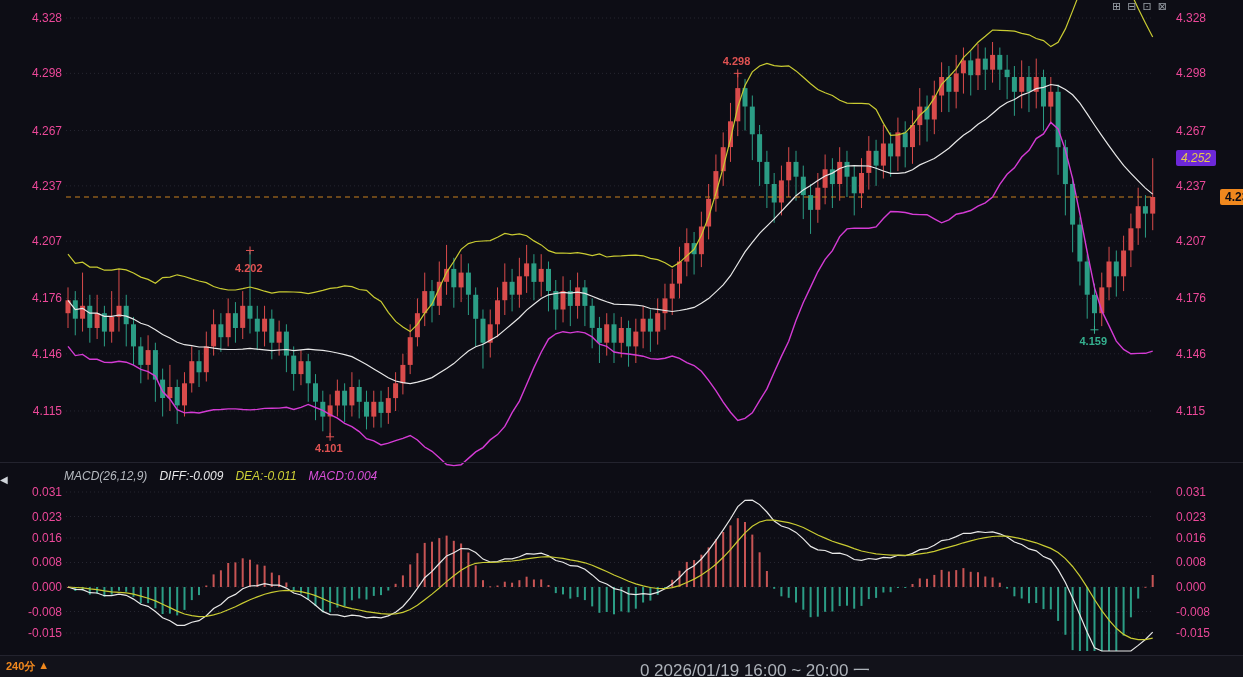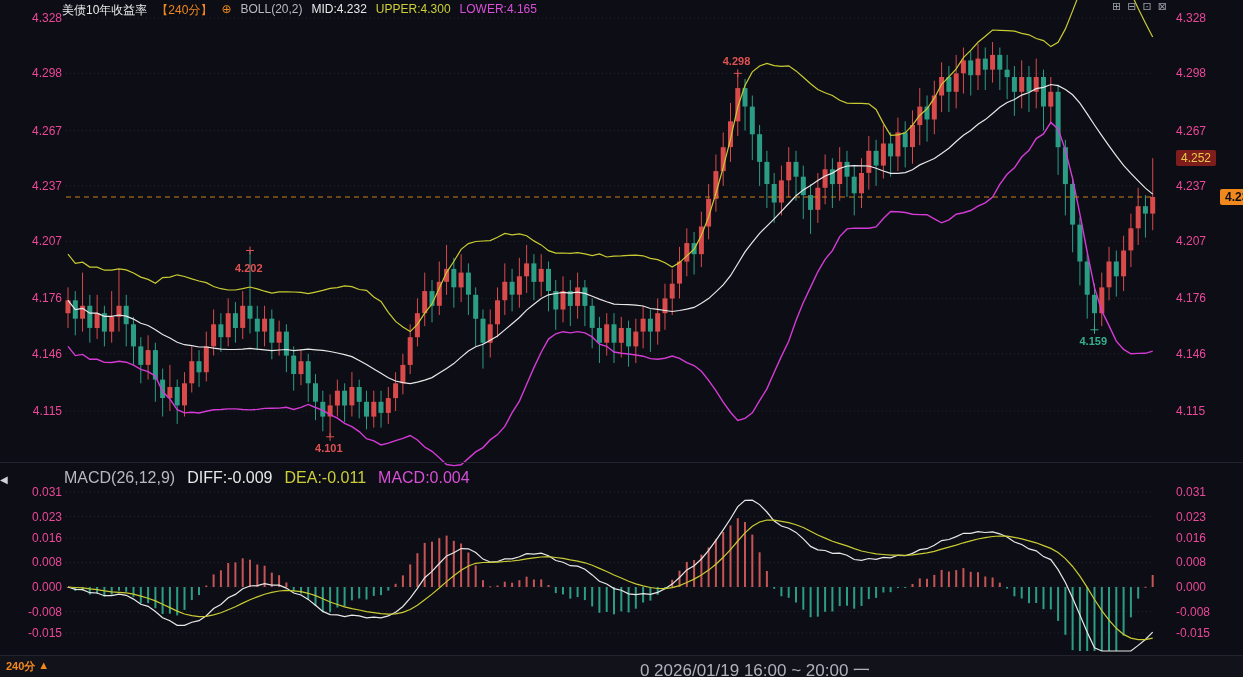--- a/index.html
+++ b/index.html
@@ -6,36 +6,36 @@
     font-family:"Liberation Sans","DejaVu Sans",sans-serif;}
   #app{position:relative;width:1243px;height:677px;background:#0d0d15;}
   #plot{position:absolute;left:0;top:0;}
   #overlays{position:absolute;left:0;top:0;width:1243px;height:677px;pointer-events:none;}
   .ylab{position:absolute;font-size:12px;color:#ec4899;line-height:14px;}
   .ylab.l{left:14px;width:48px;text-align:right;}
   .ylab.r{left:1176px;width:60px;text-align:left;}
   .ann{position:absolute;font-size:11px;font-weight:bold;}
   .xlab{position:absolute;top:659px;font-size:11px;color:#aeb3ba;width:44px;text-align:center;}
   .legend{position:absolute;top:2px;left:62px;font-size:12px;display:flex;gap:9px;white-space:nowrap;z-index:5;}
-  #macd-legend{position:absolute;top:469px;left:64px;font-size:16px;display:flex;gap:12px;white-space:nowrap;z-index:5;}
+  #macd-legend{position:absolute;top:469px;left:64px;font-size:12px;display:flex;gap:12px;white-space:nowrap;z-index:5;font-style:italic;}
   .t-white{color:#e8e8ea}.t-orange{color:#f0881e}.t-gray{color:#b6bac0}
   .t-yellow{color:#cdcf36}.t-magenta{color:#d84fd8}
   #pane-icons{position:absolute;top:0px;left:1112px;display:flex;gap:6px;color:#9aa0a8;font-size:11px;
     line-height:12px;z-index:6;cursor:pointer;}
   #pane-icons span{display:block;}
   #xaxis-bar{position:absolute;left:0;top:655px;width:1243px;height:22px;background:#12121a;
     border-top:1px solid #23232e;z-index:4;}
   #tf-select{position:absolute;left:6px;top:659px;font-size:11px;color:#f0881e;font-weight:bold;
     display:flex;gap:3px;cursor:pointer;z-index:6;}
   #crosshair-date{position:absolute;left:755px;top:659px;transform:translateX(-50%);font-size:17px;
     color:#aeb3ba;white-space:nowrap;z-index:5;}
   #watermark{position:absolute;right:6px;top:610px;font-size:37px;font-weight:bold;
     color:#9198a4;opacity:.8;letter-spacing:1px;z-index:3;}
-  #tag-alert{position:absolute;left:1176px;font-size:12px;background:#7f1d1d;color:#e6cb4a;
-    padding:1px 5px;border-radius:2px;z-index:6;}
+  #tag-alert{position:absolute;left:1176px;font-size:12px;background:#6d28d9;color:#e6cb4a;
+    padding:1px 5px;border-radius:2px;z-index:6;font-style:italic;}
   #tag-current{position:absolute;left:1176px;font-size:12px;background:#f0881e;color:#0d0d15;
     font-weight:bold;padding:1px 5px;border-radius:2px;z-index:6;}
   #collapse-arrow{position:absolute;left:0px;top:474px;font-size:10px;color:#cfd3d9;z-index:6;cursor:pointer;}
 </style>
 </head>
 <body>
 
 <div id="app">
 
   <svg id="plot" width="1243" height="677">
@@ -563,29 +563,20 @@
       <div class="ylab l" style="top: 625.975px;">-0.015</div>
       <div class="ylab r" style="top: 625.975px;">-0.015</div>
       <div class="xlab" style="left: 67.84px;">12/16</div>
       <div class="xlab" style="left: 242.56px;">12/24</div>
       <div class="xlab" style="left: 395.44px;">01/01</div>
       <div class="xlab" style="left: 519.2px;">01/10</div>
       <div class="xlab" style="left: 985.12px;">02/02</div>
       <div class="xlab" style="left: 1123.44px;">02/09</div>
     </div>
 
-  <div class="legend">
-    <span class="t-white" style="display:flex;gap:0">美债10年收益率</span>
-      <span class="t-orange">【240分】</span>
-    <span class="t-orange" style="pointer-events:auto;cursor:pointer">⊕</span>
-    <span class="t-gray">BOLL(20,2)</span>
-    <span class="t-white">MID:4.232</span>
-    <span class="t-yellow">UPPER:4.300</span>
-    <span class="t-magenta">LOWER:4.165</span>
-  </div>
 
   <div id="pane-icons" style="pointer-events:auto">
     <span>⊞</span>
     <span>⊟</span>
     <span>⊡</span>
     <span>⊠</span>
   </div>
 
   <div id="macd-legend">
     <span class="t-gray">MACD(26,12,9)</span>

